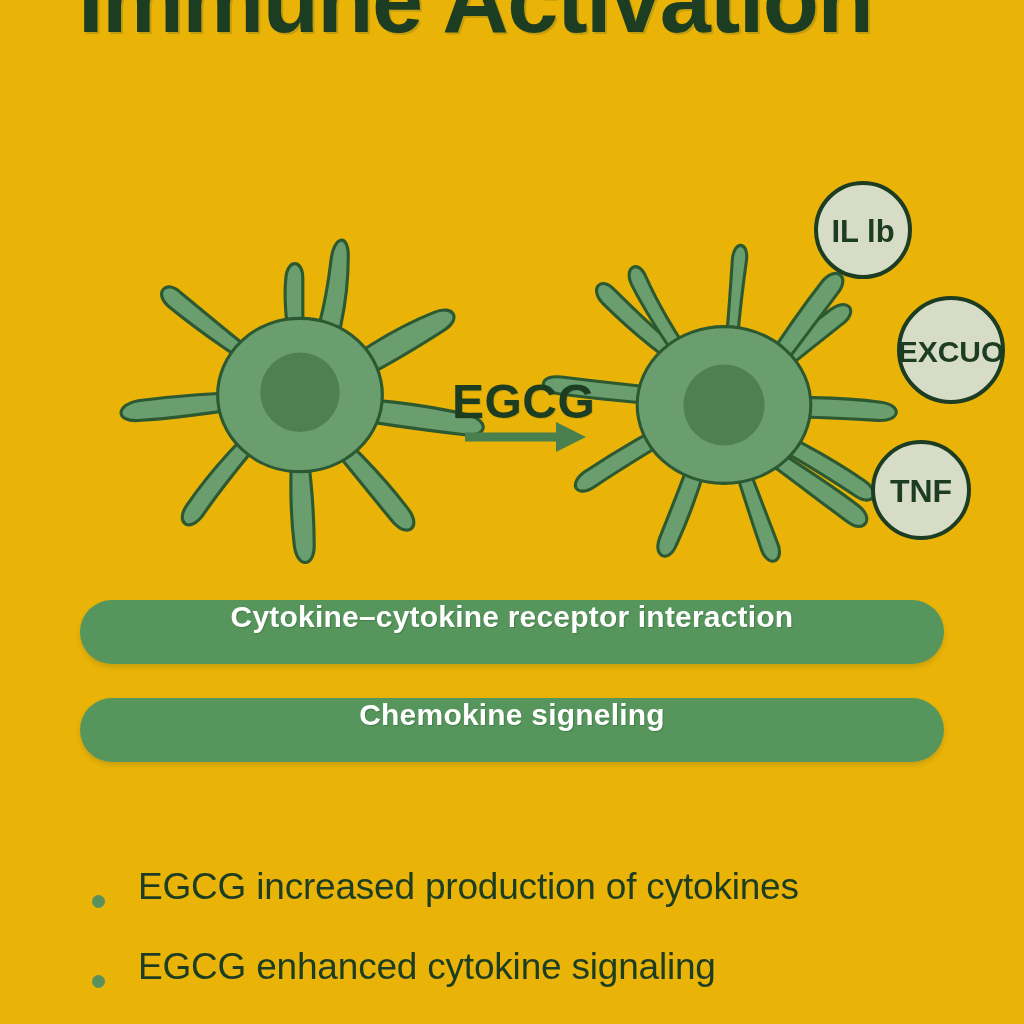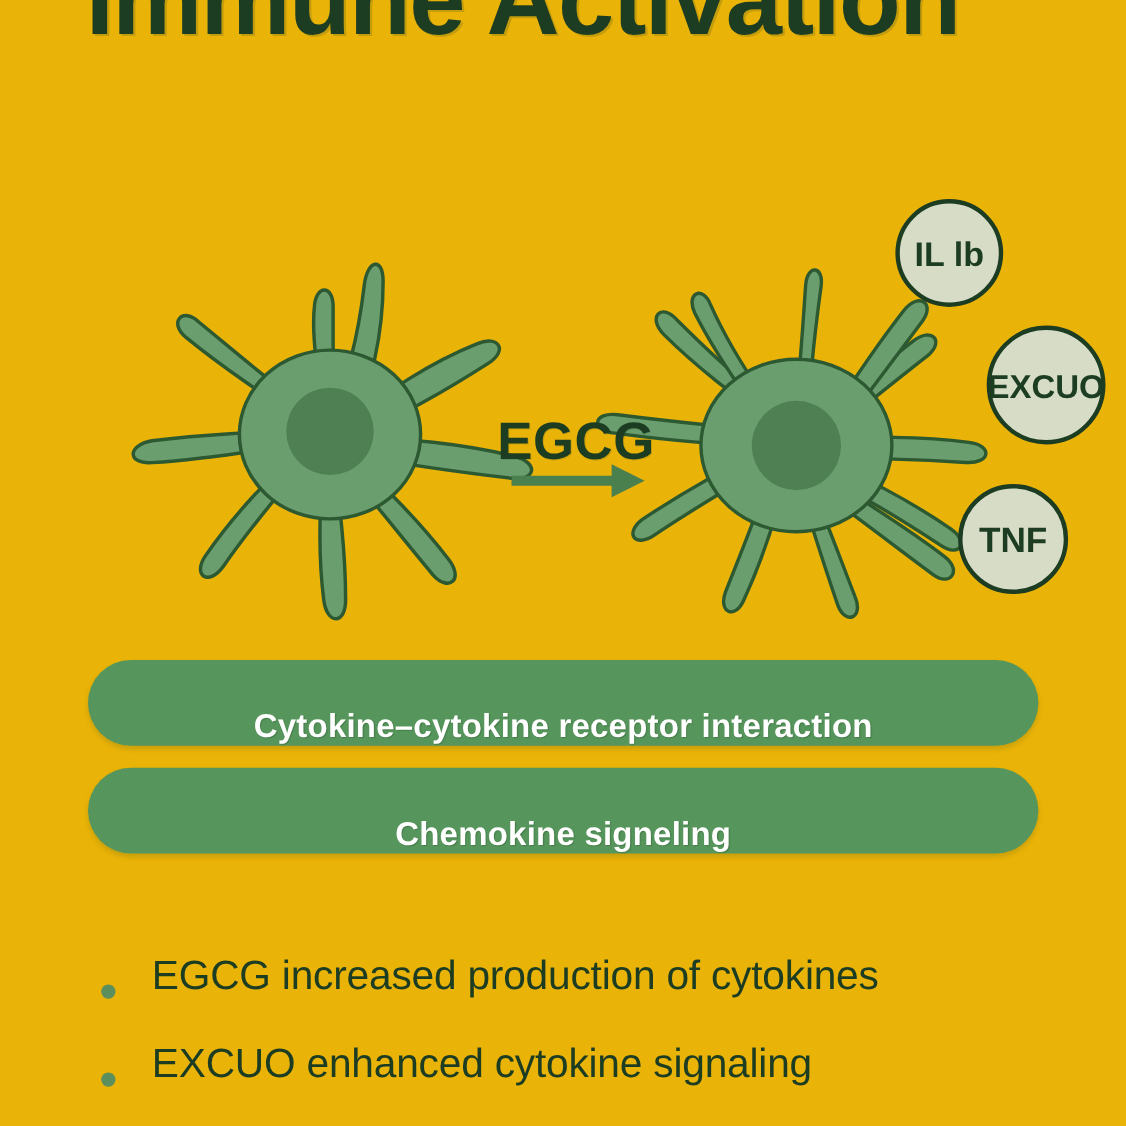--- a/index.html
+++ b/index.html
@@ -75,26 +75,26 @@
     font-family: "Liberation Sans", sans-serif;
     font-weight: bold;
     fill: #1d3d23;
   }
 
   
   .pill {
     position: absolute;
     left: 80px;
     width: 864px;
-    height: 78px;
+    height: 64px;
     border-radius: 39px;
     background: #56965c;
     box-shadow: 0 3px 5px rgba(40,70,40,0.18);
     display: flex;
-    align-items: flex-end;
+    align-items: flex-start;
     justify-content: center;
   }
   .pill-1 { top: 600px; }
   .pill-2 { top: 698px; }
   .pill-label {
     font-size: 30px;
     font-weight: bold;
     color: #ffffff;
     letter-spacing: 0.2px;
     white-space: nowrap;
@@ -239,21 +239,21 @@
     <span class="pill-label">Chemokine signeling</span>
   </div>
 
   <div class="bullets">
     <div class="bullet-row">
       <span class="bullet-dot"></span>
       <span class="bullet-text">EGCG increased production of cytokines</span>
     </div>
     <div class="bullet-row">
       <span class="bullet-dot"></span>
-      <span class="bullet-text">EXCUO enhanced cytokine signaling</span>
+      <span class="bullet-text">EGCG enhanced cytokine signaling</span>
     </div>
     <div class="bullet-row">
       <span class="bullet-dot"></span>
       <span class="bullet-text">EGCG may fine-tune microglial responses</span>
     </div>
   </div>
 
 </div>
 
 </body></html>

